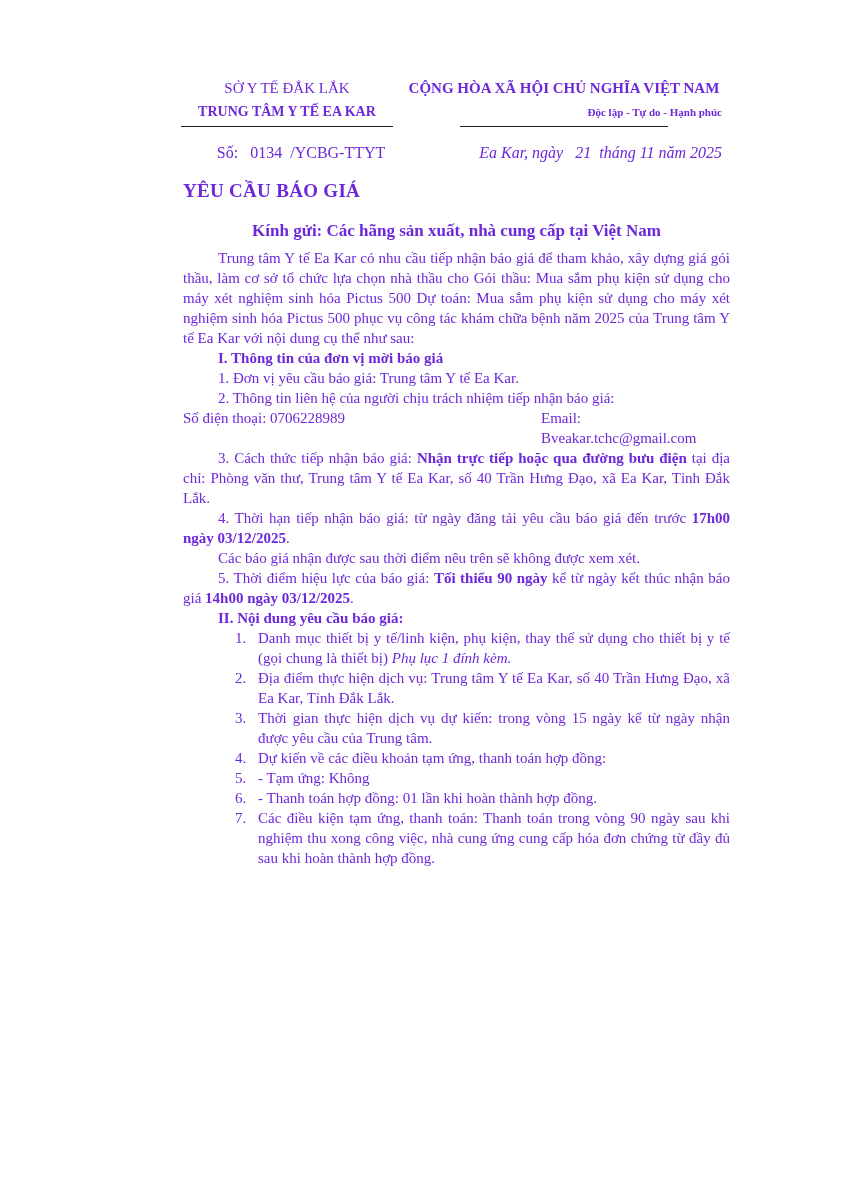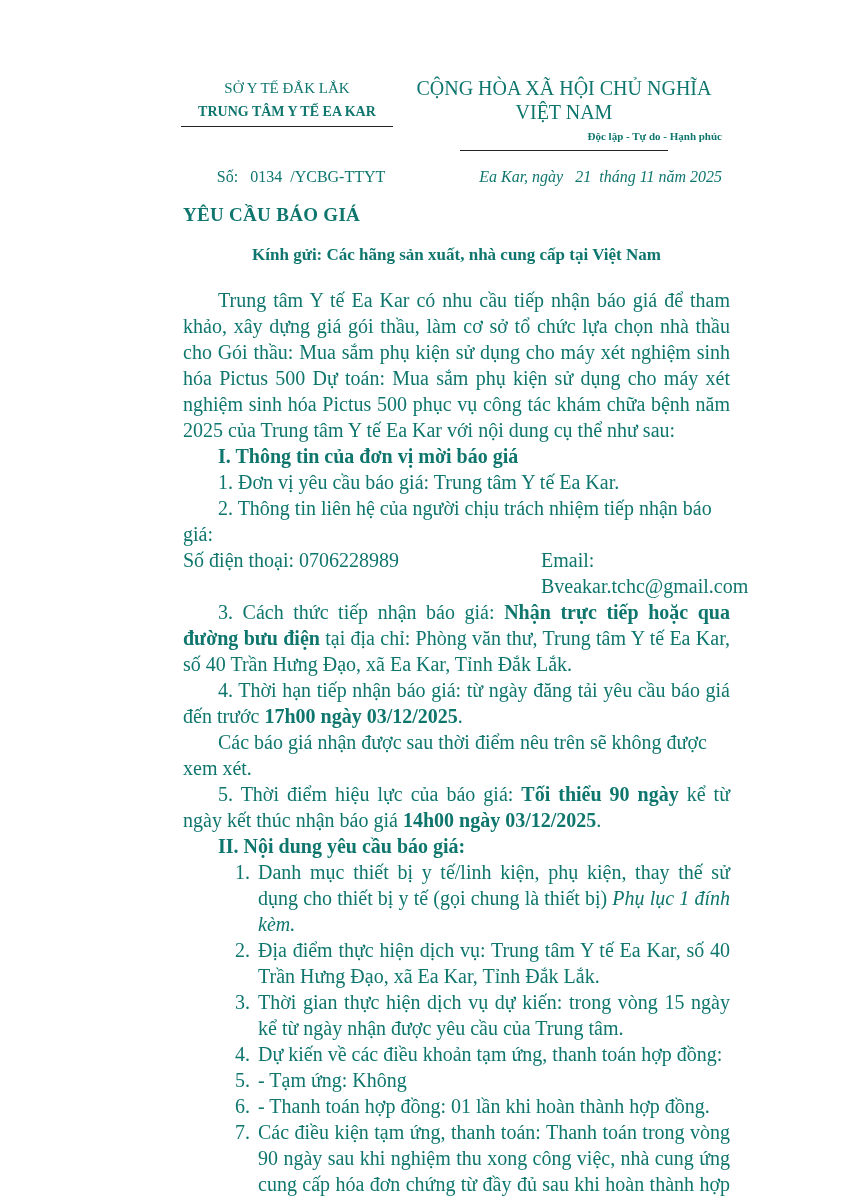--- a/index.html
+++ b/index.html
@@ -1,38 +1,38 @@
 <!DOCTYPE html>
 <html><head>
 <meta charset="utf-8">
 <style>
   * { margin:0; padding:0; box-sizing:border-box; }
   html,body { background:#ffffff; }
   .page {
     width:708px; height:1200px; margin:0 auto; position:relative; overflow:hidden;
-    background:#ffffff; color:#0f766e;
+    background:#ffffff; color:#6d28d9;
     font-family:"Liberation Serif","DejaVu Serif",serif;
   }
   .header { display:flex; justify-content:space-between; padding:76px 56px 0 98px; }
   .issuer { width:280px; text-align:center; }
   .issuer-line1 { font-size:15px; line-height:24px; }
   .issuer-line2 { font-size:14px; font-weight:bold; line-height:24px; }
   .rule { border-bottom:1.5px solid #222; margin:2px auto 0; height:0; }
   .rule-left { width:212px; }
   .motto { width:372px; text-align:center; }
-  .motto-line1 { font-size:20px; font-weight:normal; line-height:24px; }
+  .motto-line1 { font-size:15px; font-weight:bold; line-height:24px; }
   .motto-line2 { font-size:11px; font-weight:bold; line-height:24px;text-align:right; }
   .rule-right { width:208px; }
   .subrow { display:flex; justify-content:space-between; padding:14px 56px 0 116px; }
   .doc-number { width:280px; text-align:center; font-size:16px; line-height:24px; white-space:pre; }
   .date-line { width:372px; text-align:right; font-size:16px; line-height:24px; font-style:italic; white-space:pre; }
   .content { padding:0 48px 0 113px; }
   .doc-title { text-align:left; font-weight:bold; font-size:19px; line-height:28px; margin-top:12px; letter-spacing:.3px; }
   .salutation { text-align:center; font-weight:bold; font-size:17px; line-height:26px; margin-top:13px; }
-  .bodytext { margin-top:19px; font-size:20px; line-height:26px; }
+  .bodytext { margin-top:4px; font-size:15px; line-height:20px; }
   .bodytext p { margin:0; }
   p.para { text-indent:35px; text-align:justify; }
   p.line { text-indent:35px; }
   .bold { font-weight:bold; }
   .contact { display:flex; }
   .contact .c1 { width:358px; flex:none; }
   .contact .c2 { flex:1; }
   .li { display:flex; }
   .li-num { width:23px; flex:none; margin-left:52px; }
   .li-text { flex:1; text-align:justify; }

